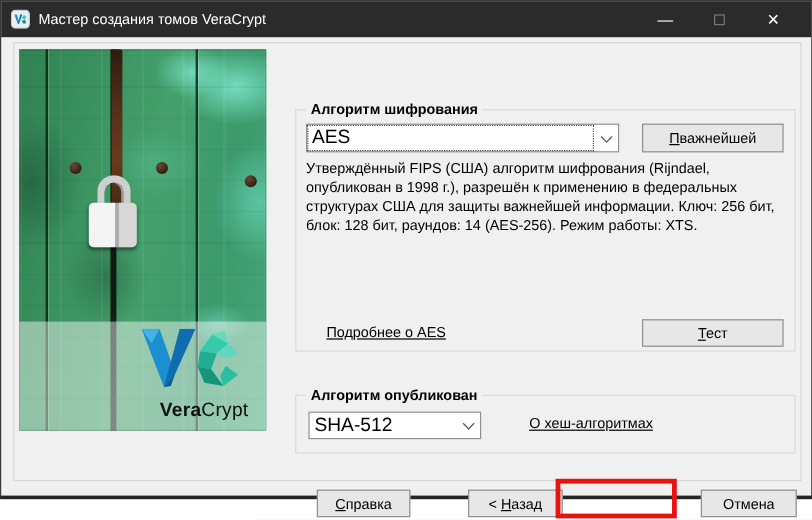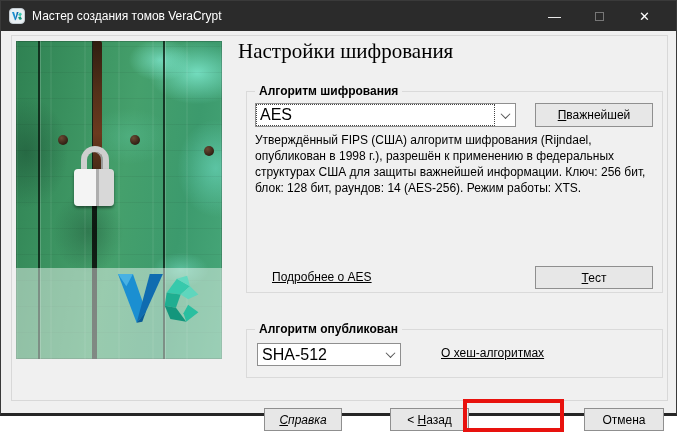--- a/index.html
+++ b/index.html
@@ -91,21 +91,21 @@
 
   .desc { position:absolute; left:8px; top:40px; width:400px; font-size:12px;
           line-height:16px; color:#000; }
   .link { position:absolute; font-size:12px; color:#000; text-decoration:underline;
           cursor:pointer; white-space:nowrap;margin-left:17px; }
   .link-aes { left:8px; top:178px; }
   .link-hash { left:177px; top:16px; }
   .mn { text-decoration:underline; }
 
   
-  .btn-help { left:263px; top:407px; width:78px; height:23px;font-style:italic; }
+  .btn-help { left:263px; top:407px; width:78px; height:23px; }
   .btn-back { left:358px; top:407px; width:79px; height:23px;margin-left:31px; }
   .btn-cancel { left:583px; top:407px; width:80px; height:23px; }
   .next-annotation { position:absolute; left:462px; top:398px; width:101px; height:33px;
                      border:4px solid #e8120e; }
   .btn-next { left:470px; top:403px; width:84px; height:24px; border:2px solid #0078d7;
               background:#e9e9e9; }
 </style>
 </head>
 <body>
 
@@ -150,24 +150,24 @@
         <polygon points="4,0 20,0 13,13" fill="#47b1e3"></polygon>
         <polygon points="24,52 34,40 52,0 38,0" fill="#0f6cb0"></polygon>
         <polygon points="34,40 30,51 24,52" fill="#0a5a96"></polygon>
         <polygon points="56,20 67,5 81,13 71,22" fill="#37c9ac"></polygon>
         <polygon points="67,5 81,13 78,2" fill="#63d9c0"></polygon>
         <polygon points="56,20 71,22 66,36 54,34" fill="#1fae91"></polygon>
         <polygon points="54,34 66,36 77,51 60,48" fill="#14967c"></polygon>
         <polygon points="81,13 90,22 79,27 71,22" fill="#5fd6bd"></polygon>
         <polygon points="77,51 90,41 79,33 74,42" fill="#2abfa0"></polygon>
       </svg>
-    </div>
-  </div>
-
-  <div class="page-title">Настройки шифрования</div>
+      <div class="vc-text"><b>Vera</b><span>Crypt</span></div>
+    </div>
+  </div>
+
 
   <div class="groupbox group-enc">
     <span class="group-label">Алгоритм шифрования</span>
 
     <div class="combo combo-enc">
       <span class="combo-text focused">AES</span>
       <span class="combo-arrow">
           <span class="chev"></span>
         </span>
     </div>

